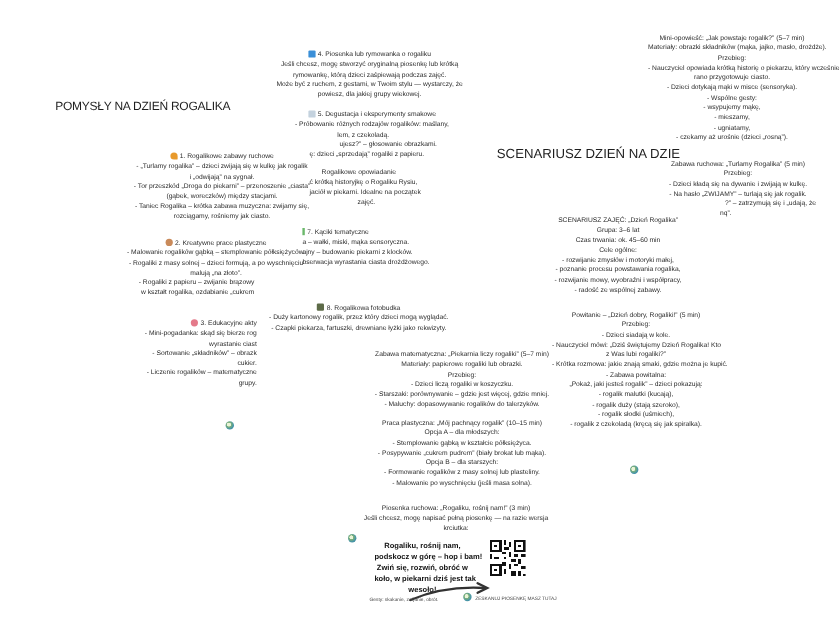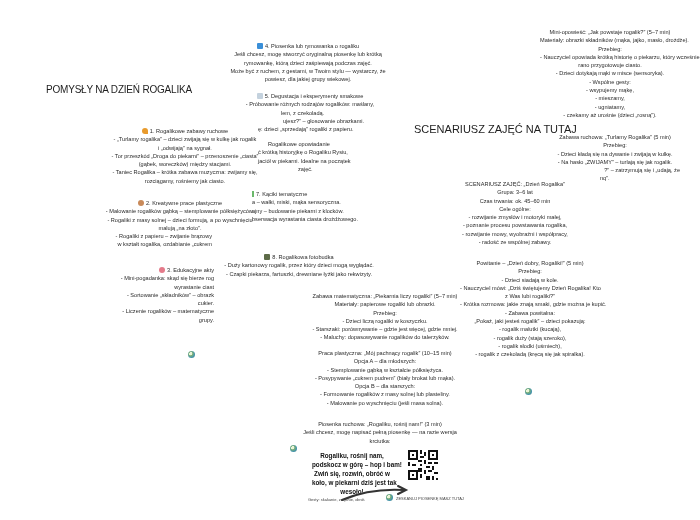--- a/index.html
+++ b/index.html
@@ -163,21 +163,21 @@
 <svg class="arrow" style="left:340px; top:480px;" width="70" height="22" viewBox="0 0 70 22">
   <path d="M2 20 Q 30 8 64 10" stroke="#333" stroke-width="2" fill="none" stroke-linecap="round"></path>
   <path d="M58 6 L66 10 L58 14" stroke="#333" stroke-width="2" fill="none" stroke-linecap="round"></path>
 </svg>
 
 <div class="blk small" style="left:308px; top:497px;">Gesty: skakanie, zwijanie, obrót.</div>
 <div class="globe" style="left:386px; top:494px;"></div>
 <div class="blk small" style="left:396px; top:496px;">ZESKANUJ PIOSENKĘ MASZ TUTAJ</div>
 
 <div class="title2" style="left:414px; top:122px; width:120px;">
-  <span class="line" style="display:block;">SCENARIUSZ ZAJĘĆ  NA TUTAJ</span>
+  <span class="line" style="display:block;">SCENARIUSZ DZIEŃ  NA DZIE</span>
 </div>
 
 <div class="blk" style="left:450px; top:180px; width:130px;">
   <span class="line">SCENARIUSZ ZAJĘĆ: „Dzień Rogalika”</span>
   <span class="line">Grupa: 3–6 lat</span>
   <span class="line">Czas trwania: ok. 45–60 min</span>
   <span class="line">Cele ogólne:</span>
   <span class="line">- rozwijanie zmysłów i motoryki małej,</span>
   <span class="line">- poznanie procesu powstawania rogalika,</span>
   <span class="line">- rozwijanie mowy, wyobraźni i współpracy,</span>

